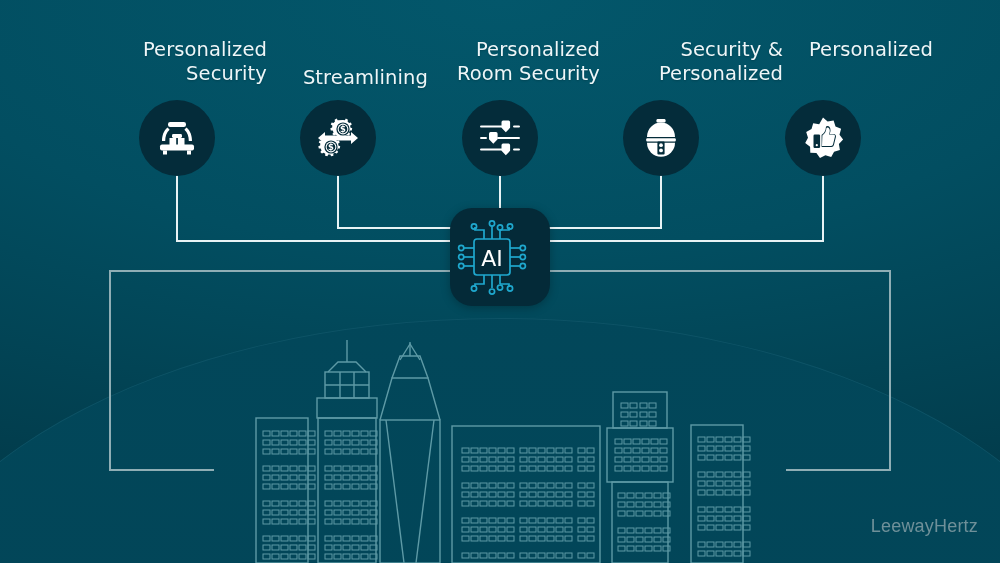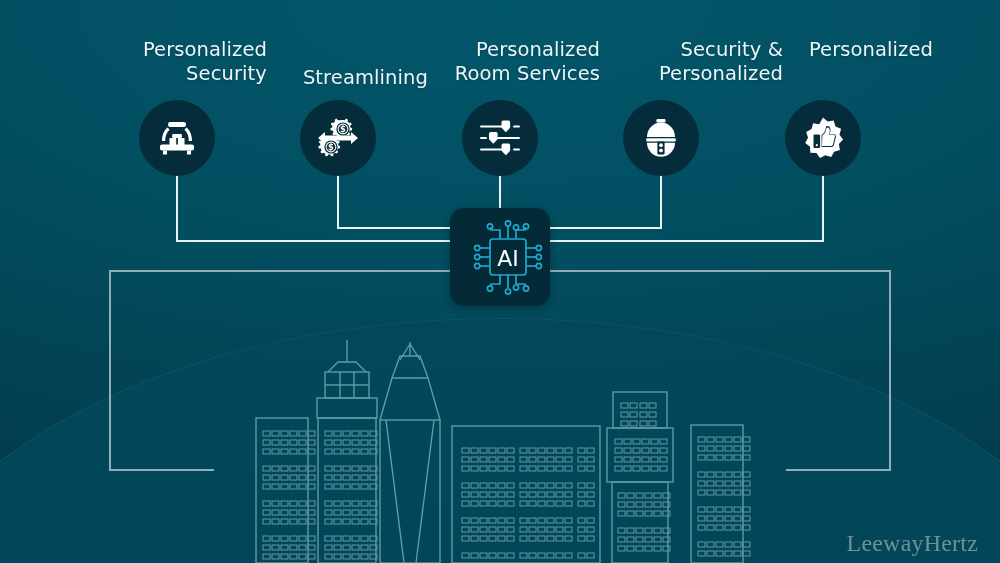--- a/index.html
+++ b/index.html
@@ -29,29 +29,29 @@
          text-align:right;letter-spacing:.1px;font-weight:400;
          text-shadow:0 1px 2px rgba(0,0,0,.18);}
 
   
   .disc{position:absolute;width:76px;height:76px;border-radius:50%;
         background:#042c3a;display:flex;align-items:center;justify-content:center;}
   .disc svg{display:block;}
 
   
   .chip{position:absolute;left:450px;top:208px;width:100px;height:98px;
-        border-radius:14px;background:#042a38;
-        display:flex;align-items:center;justify-content:flex-end;
+        border-radius:22px;background:#042a38;
+        display:flex;align-items:center;justify-content:flex-start;
         box-shadow:0 2px 10px rgba(0,0,0,.25);}
   .chip svg{display:block;}
 
   
   .wm{position:absolute;right:22px;top:516px;
-      font-family:Liberation Serif, serif;
-      font-size:24px;color:#6f9099;letter-spacing:.2px;margin-top:14px;}
+      font-family:Liberation Sans, sans-serif;
+      font-size:18px;color:#6f9099;letter-spacing:.2px;}
 </style>
 </head>
 <body>
 
 <div class="stage">
 
   <div class="glow"></div>
   <div class="glow-edge"></div>
 
   <svg class="svg-layer" viewBox="0 0 1000 563" xmlns="http://www.w3.org/2000/svg">
@@ -459,21 +459,21 @@
 
   <div class="label" style="left:87px;top:38px;width:180px;">
     <div>Personalized</div>
     <div>Security</div>
   </div>
   <div class="label" style="left:248px;top:44px;width:180px;margin-top:22px;">
     <div>Streamlining</div>
   </div>
   <div class="label" style="left:400px;top:38px;width:200px;">
     <div>Personalized</div>
-    <div>Room Services</div>
+    <div>Room Security</div>
   </div>
   <div class="label" style="left:603px;top:38px;width:180px;">
     <div>Security &amp;</div>
     <div>Personalized</div>
   </div>
   <div class="label" style="left:713px;top:38px;width:220px;">
     <div>Personalized</div>
   </div>
 
   <div class="disc" style="left:139px;top:100px;">

